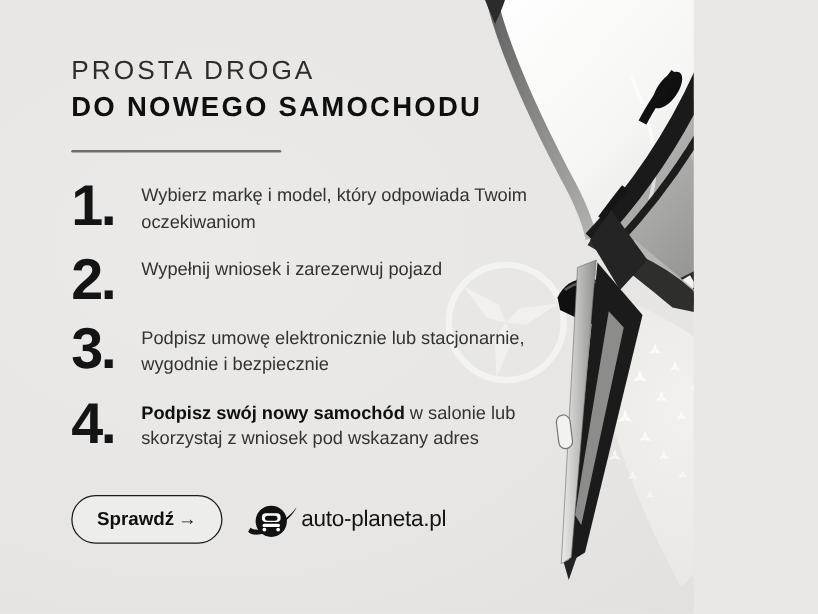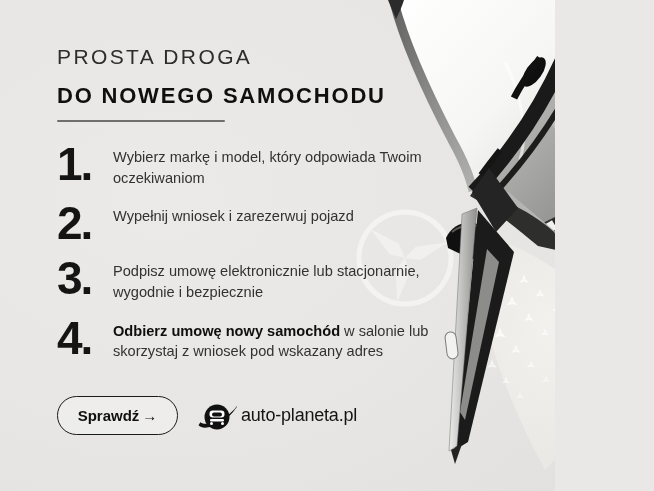--- a/index.html
+++ b/index.html
@@ -13,21 +13,21 @@
     background:radial-gradient(ellipse at 30% 40%, #ebeae8 0%, #e7e6e4 60%, #e2e1df 100%);
   }
   .car-art{position:absolute;top:0;left:0;z-index:0;}
   .content{position:absolute;top:0;left:0;z-index:1;width:100%;height:100%;}
 
   .title{position:absolute;left:57px;top:44px;}
   .title-line1{
     font-size:21px;font-weight:500;letter-spacing:2.4px;color:#2d2d2d;line-height:1.25;
   }
   .title-line2{
-    font-size:22px;font-weight:800;letter-spacing:1.8px;color:#0f0f0f;line-height:1.25;margin-top:12px;
+    font-size:22px;font-weight:800;letter-spacing:1.8px;color:#0f0f0f;line-height:1.25;margin-top:2px;
   }
   .divider{
     position:absolute;left:57px;top:120px;width:168px;height:2px;background:#6f6f6f;border-radius:1px;
   }
 
   .steps{position:absolute;left:57px;top:145px;width:375px;}
   .step{display:flex;align-items:flex-start;margin-bottom:16px;}
   .step-number{
     width:56px;flex:0 0 56px;
     font-size:46px;font-weight:800;letter-spacing:-2px;line-height:0.84;color:#141414;
@@ -178,21 +178,21 @@
       <div class="step">
         <div class="step-number">2.</div>
         <p class="step-text"><b></b><span>Wypełnij wniosek i zarezerwuj pojazd</span></p>
       </div>
       <div class="step">
         <div class="step-number">3.</div>
         <p class="step-text"><b></b><span>Podpisz umowę elektronicznie lub stacjonarnie, wygodnie i bezpiecznie</span></p>
       </div>
       <div class="step">
         <div class="step-number">4.</div>
-        <p class="step-text"><b>Odbierz umowę nowy samochód</b><span> w salonie lub skorzystaj z wniosek pod wskazany adres</span></p>
+        <p class="step-text"><b>Podpisz swój nowy samochód</b><span> w salonie lub skorzystaj z wniosek pod wskazany adres</span></p>
       </div>
     </div>
 
     <div class="footer">
       <button class="cta">
         <span>Sprawdź</span>
         <span class="arrow">→</span>
       </button>
 
       <div class="brand">

